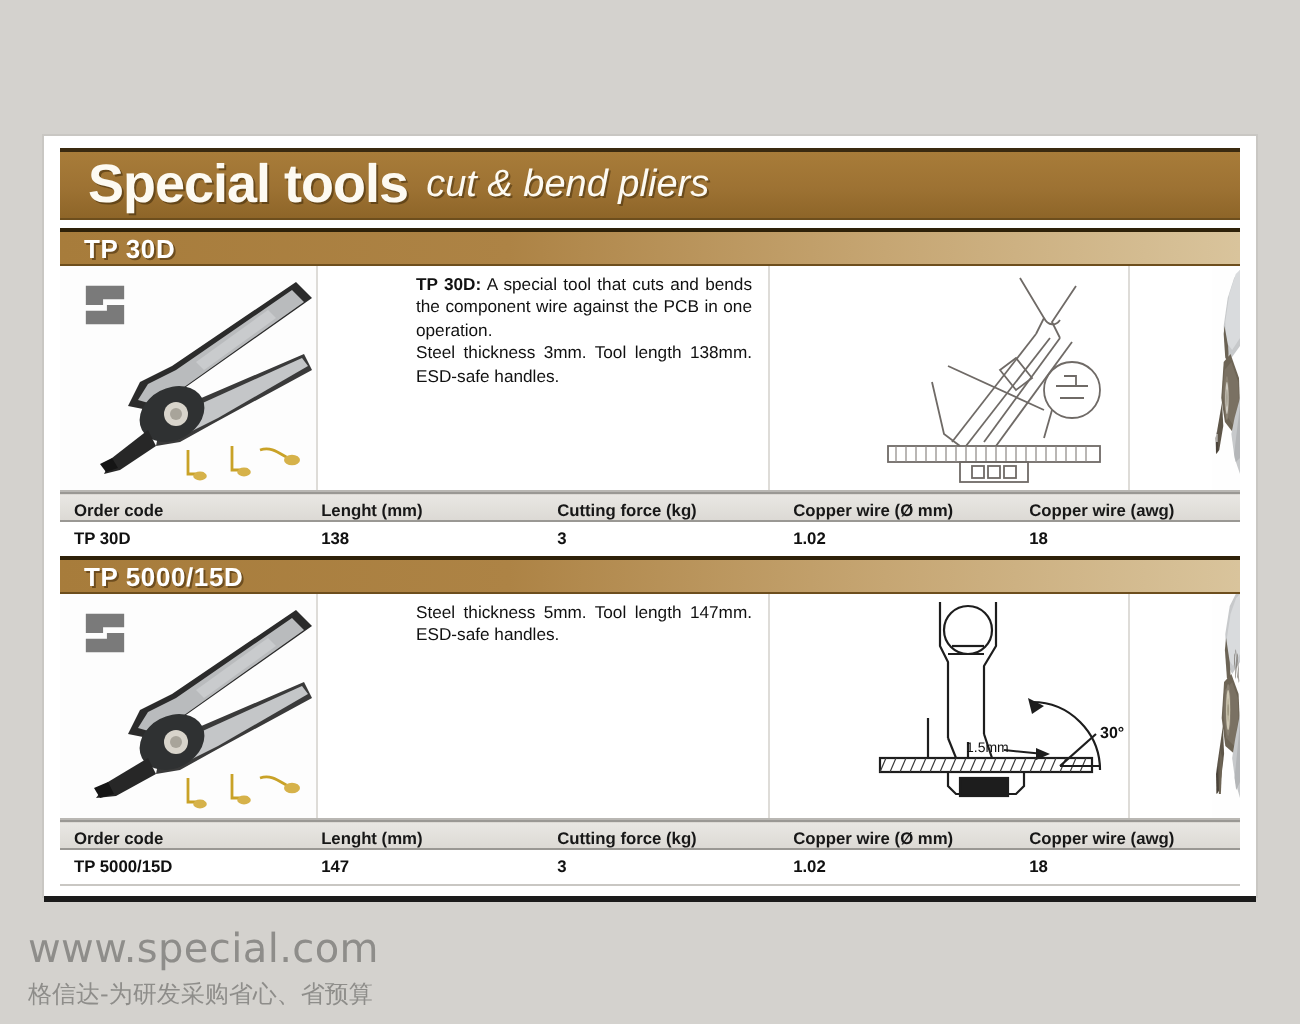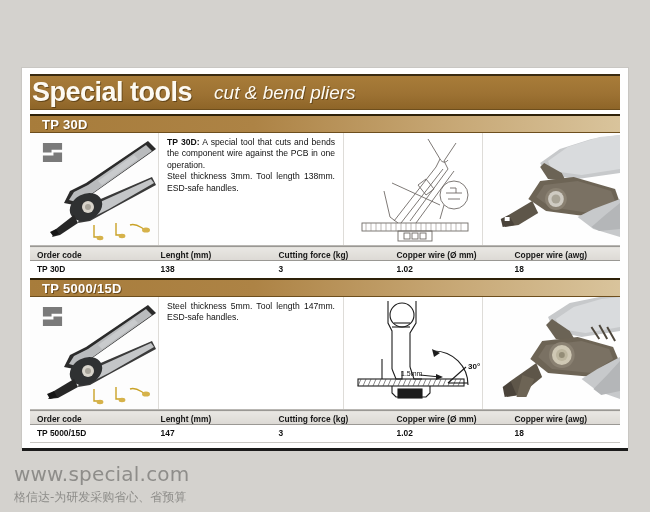--- a/index.html
+++ b/index.html
@@ -17,50 +17,51 @@
   .page-bottom-rule{
     position:absolute;left:22px;top:448px;width:606px;height:3px;
     background:#1b1b1b;
   }
   .banner{
     position:absolute;left:8px;top:6px;width:590px;height:36px;
     background:linear-gradient(180deg,#a87c39 0%,#9d7233 55%,#8e6528 100%);
     border-top:2px solid #3a2a10;
     border-bottom:1px solid #6d4e1d;
     display:flex;align-items:center;
-    padding-left:2px;box-sizing:border-box;text-align:center;
+    padding-left:14px;box-sizing:border-box;text-align:center;
   }
   .banner-title{
     color:#fdfaf2;font-size:27px;font-weight:bold;
     letter-spacing:-0.5px;line-height:1;
     text-shadow:1px 1px 0 rgba(60,40,10,.55);
   }
   .banner-sub{
     color:#fdfaf2;font-size:19px;font-style:italic;font-weight:normal;
-    margin-left:22px;line-height:1;
+    margin-left:9px;line-height:1;
     text-shadow:1px 1px 0 rgba(60,40,10,.5);
   }
   .product{position:absolute;left:8px;width:590px;}
   .product.p1{top:46px;}
   .product.p2{top:210px;}
 
   .prod-bar{
     height:19px;
     background:linear-gradient(90deg,#a77c3b 0%,#ad8345 38%,#c6a673 70%,#d9c49c 100%);
     border-top:2px solid #2e2109;
     border-bottom:1px solid #6d4e1d;
     display:flex;align-items:center;padding-left:12px;box-sizing:border-box;
   }
   .prod-bar-label{
     color:#ffffff;font-size:13px;font-weight:bold;letter-spacing:.3px;
     text-shadow:1px 1px 0 rgba(70,45,12,.6);
   }
   .panels{
     display:flex;height:112px;border-bottom:1px solid #b9b7b3;
     background:#fff;
+    gap:41px;
   }
   .panel{position:relative;overflow:hidden;}
   .panel.photo-left{width:128px;border-right:1px solid #dedcd8;}
   .panel.textcol{width:185px;padding:4px 8px 0 8px;box-sizing:border-box;border-right:1px solid #dedcd8;}
   .panel.diagram{width:138px;border-right:1px solid #dedcd8;background:#e5e5e5;}
   .panel.photo-right{flex:1;}
 
   .desc{
     font-size:8.6px;line-height:11.4px;color:#111;
     text-align:justify;

